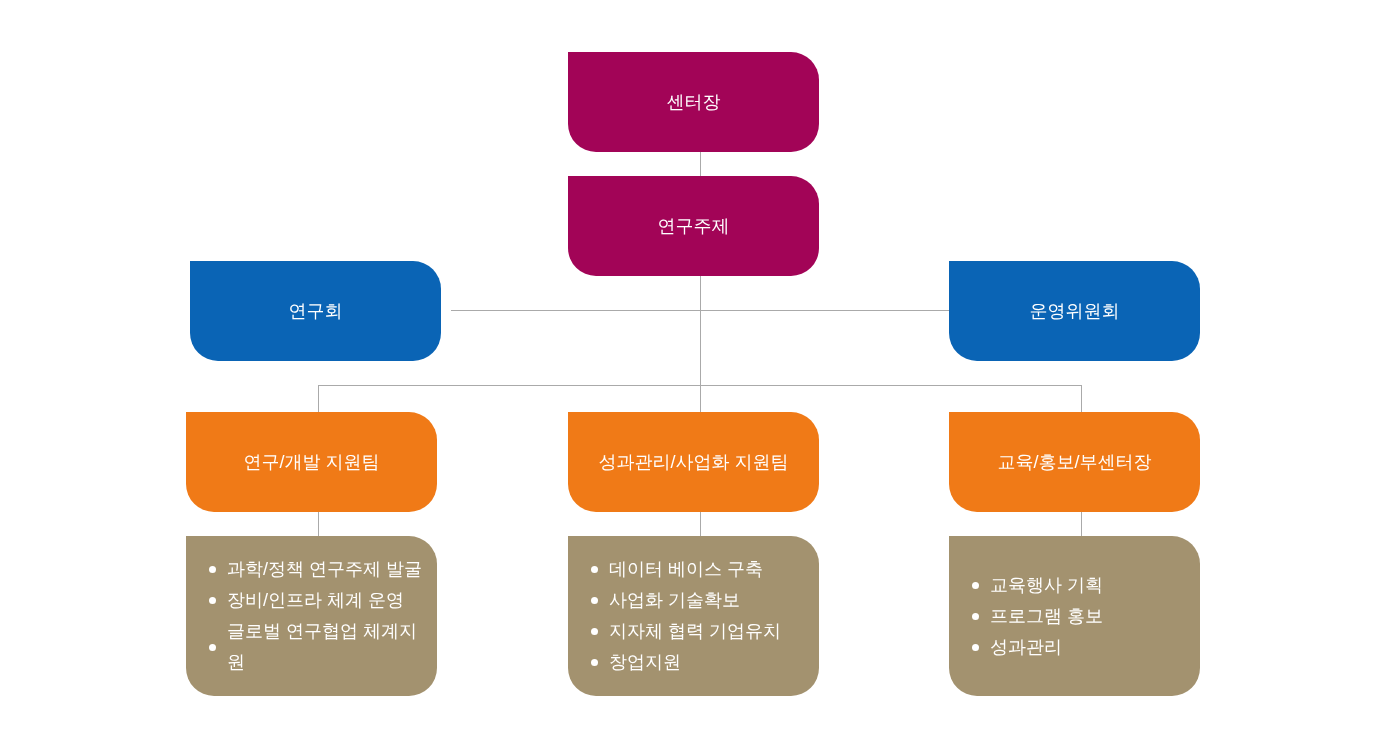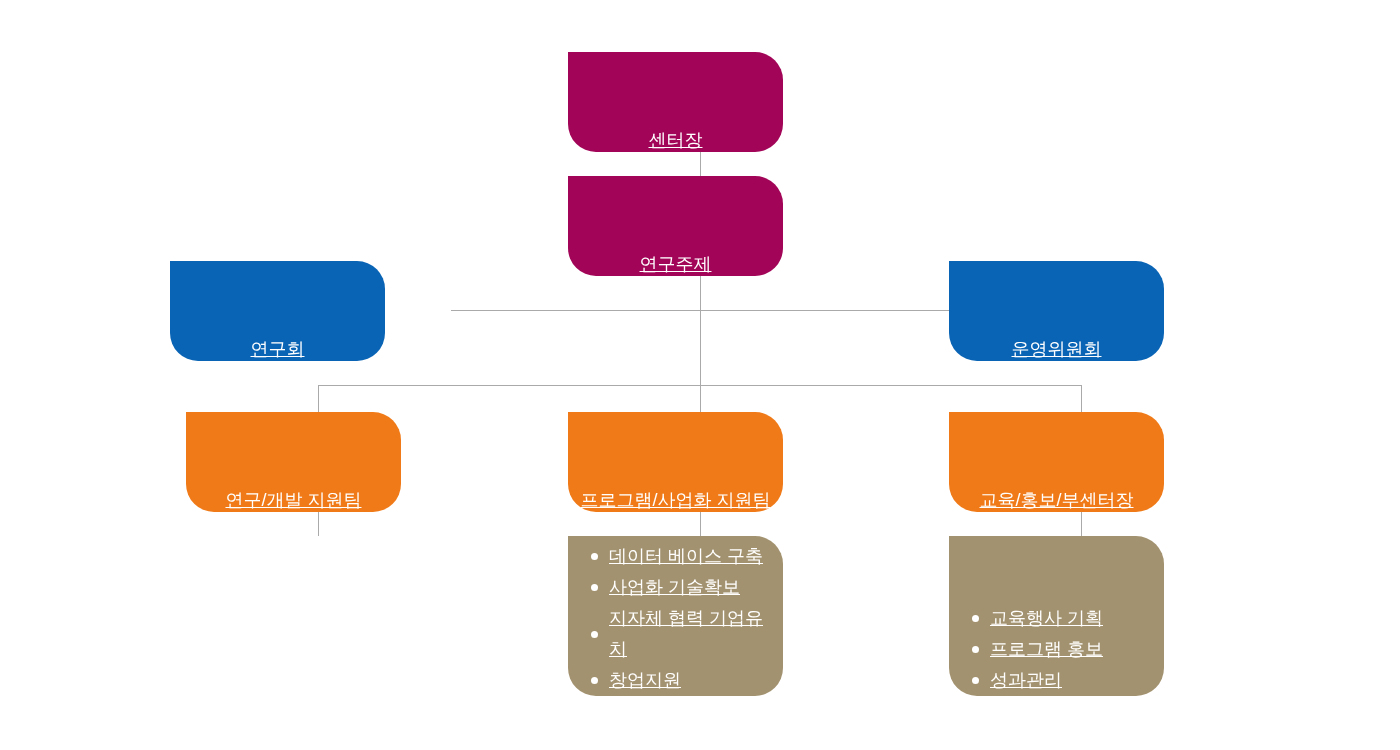--- a/index.html
+++ b/index.html
@@ -9,40 +9,39 @@
     --c-detail:#a3926f;
     --c-connector:#aaaaaa;
     --c-text:#ffffff;
   }
   *{margin:0;padding:0;box-sizing:border-box;}
   html,body{width:1400px;height:750px;background:#ffffff;overflow:hidden;}
   body{font-family:"Liberation Sans",sans-serif;}
   .stage{position:relative;width:1400px;height:750px;background:#ffffff;}
   .node{
     position:absolute;
-    width:215px;height:100px;
+    width:251px;height:100px;
     border-radius:0 28px 28px 28px;
-    display:flex;align-items:flex-end;justify-content:center;
+    display:flex;align-items:center;justify-content:center;
     color:var(--c-text);
     font-size:18px;
     letter-spacing:0;
     text-align:center;
-    text-decoration:underline;
   }
   .node.director{background:var(--c-director);}
   .node.committee{background:var(--c-committee);}
   .node.team{background:var(--c-team);}
   .node.detail{
     background:var(--c-detail);
     height:160px;
     justify-content:flex-start;
   }
   .node-root{left:568px;top:52px;}
   .node-deputy{left:568px;top:176px;}
-  .node-committee-left{left:170px;top:261px;}
+  .node-committee-left{left:190px;top:261px;}
   .node-committee-right{left:949px;top:261px;}
   .team-col-0{left:186px;}
   .team-col-1{left:568px;}
   .team-col-2{left:949px;}
   .node.team{top:412px;}
   .node.detail{top:536px;}
   .duties{
     list-style:none;
     padding-left:41px;
     padding-right:8px;
@@ -101,26 +100,33 @@
     <span>연구회</span>
   </div>
   <div class="node team team-col-0">
     <span>연구/개발 지원팀</span>
   </div>
 
   <div class="node committee node-committee-right">
     <span>운영위원회</span>
   </div>
   <div class="node team team-col-1">
-    <span>프로그램/사업화 지원팀</span>
+    <span>성과관리/사업화 지원팀</span>
   </div>
   <div class="node team team-col-2">
     <span>교육/홍보/부센터장</span>
   </div>
 
+  <div class="node detail team-col-0">
+    <ul class="duties">
+        <li>과학/정책 연구주제 발굴</li>
+        <li>장비/인프라 체계 운영</li>
+        <li>글로벌 연구협업 체계지원</li>
+      </ul>
+  </div>
   <div class="node detail team-col-2">
     <ul class="duties">
         <li>교육행사 기획</li>
         <li>프로그램 홍보</li>
         <li>성과관리</li>
       </ul>
   </div>
   <div class="node detail team-col-1">
     <ul class="duties">
         <li>데이터 베이스 구축</li>

